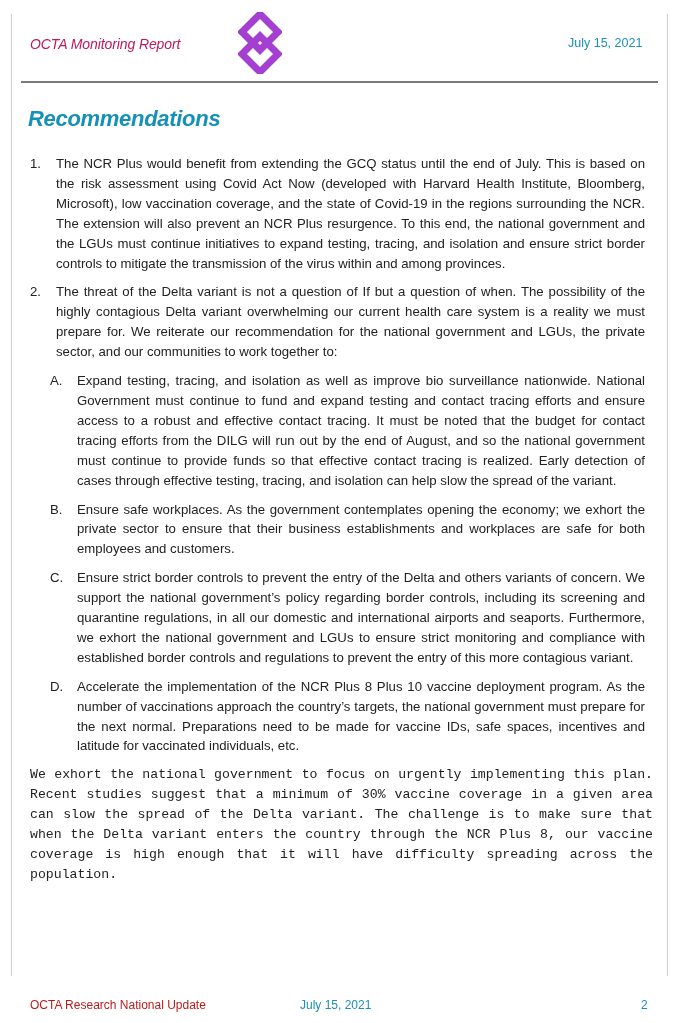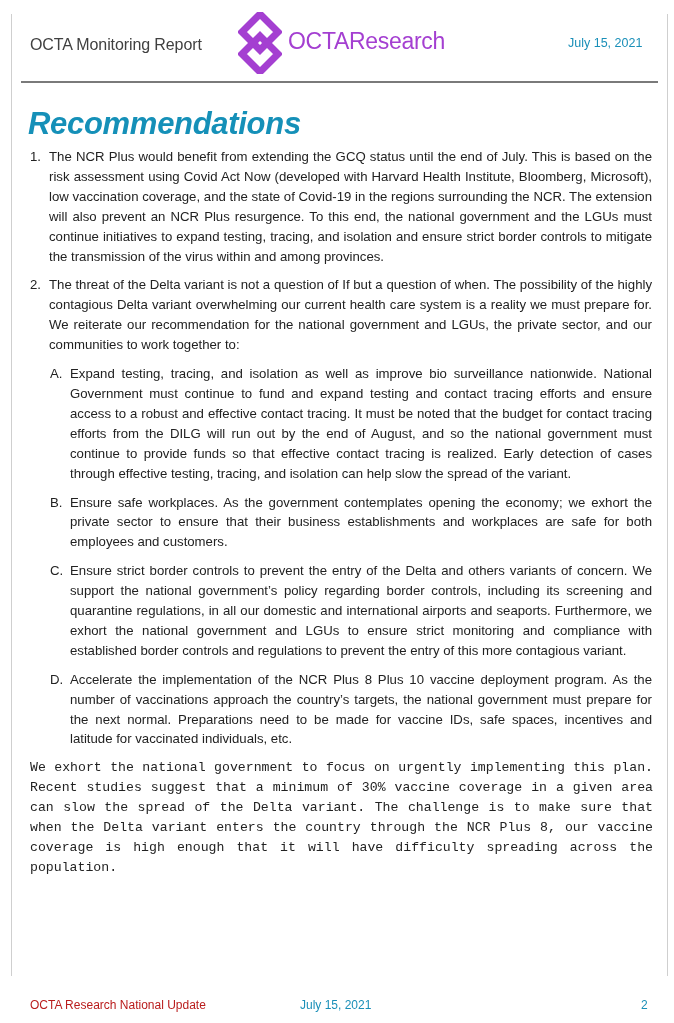--- a/index.html
+++ b/index.html
@@ -3,34 +3,34 @@
   <meta charset="utf-8">
   <style>
     * { box-sizing: border-box; margin: 0; padding: 0; }
     html, body { width: 674px; height: 1023px; background: #ffffff; overflow: hidden; }
     body { position: relative; font-family: "Liberation Sans", "DejaVu Sans", sans-serif; color: #1d1d1d; }
 
     .frame-left { position: absolute; left: 11px; top: 14px; width: 1px; height: 962px; background: #cfcfcf; }
     .frame-right { position: absolute; left: 667px; top: 14px; width: 1px; height: 962px; background: #cfcfcf; }
 
     .header { position: absolute; left: 0; top: 0; width: 674px; height: 84px; }
-    .header-left { position: absolute; left: 30px; top: 36px; font-size: 16px; color: #404040; letter-spacing: -0.1px; }
+    .header-left { position: absolute; left: 30px; top: 36px; font-size: 14px; color: #be185d; letter-spacing: -0.1px; font-style: italic; }
     .header-right { position: absolute; left: 568px; top: 36px; font-size: 12.5px; color: #1a8fb8; }
     .logo { position: absolute; left: 238px; top: 12px; width: 210px; height: 62px; }
     .logo-mark { position: absolute; left: 0; top: 0; width: 44px; height: 62px; }
     .logo-text { position: absolute; left: 50px; top: 16px; font-size: 23px; color: #a43fd1; letter-spacing: -0.3px; }
 
     .divider { position: absolute; left: 21px; top: 81px; width: 637px; height: 2px; background: #7a7a7a; }
 
-    .title { position: absolute; left: 28px; top: 106px; font-size: 31px; font-weight: bold; font-style: italic; color: #1590b8; letter-spacing: -0.3px; text-align: right; }
+    .title { position: absolute; left: 28px; top: 106px; font-size: 22px; font-weight: bold; font-style: italic; color: #1590b8; letter-spacing: -0.3px; text-align: right; }
 
     .content { position: absolute; left: 30px; top: 146px; width: 623px; font-size: 13.2px; line-height: 19.9px; text-align: justify; color: #222; }
     .item { position: relative; padding-left: 18px; }
     .item .num { position: absolute; left: 0; top: 0; }
-    .item p { margin: 1px; }
+    .item p { margin: 8px; }
     .item1 { margin-bottom: 9px; }
     .item2 p.lead { margin-bottom: 9px; }
     .sub { position: relative; padding-left: 19px; margin-left: 2px; margin-bottom: 9px; }
     .sub .letter { position: absolute; left: 0; top: 0; }
     .closing { margin-top: 0; font-family: Liberation Mono, monospace; }
 
     .footer-left { position: absolute; left: 30px; top: 998px; font-size: 12px; color: #b91c1c; }
     .footer-mid { position: absolute; left: 300px; top: 998px; font-size: 12px; color: #1a8fb8; }
     .footer-right { position: absolute; left: 641px; top: 998px; font-size: 12px; color: #1a8fb8; }
   </style>
@@ -40,21 +40,20 @@
 <div class="frame-left"></div>
 <div class="frame-right"></div>
 
 <div class="header">
   <span class="header-left">OCTA Monitoring Report</span>
   <div class="logo">
     <svg class="logo-mark" viewBox="0 0 44 62" width="44" height="62">
       <polygon points="22,2 40,20 22,38 4,20" fill="none" stroke="#a43fd1" stroke-width="7" stroke-linejoin="miter"></polygon>
       <polygon points="22,24 40,42 22,60 4,42" fill="none" stroke="#a43fd1" stroke-width="7" stroke-linejoin="miter"></polygon>
     </svg>
-    <span class="logo-text">OCTAResearch</span>
   </div>
   <span class="header-right">July 15, 2021</span>
 </div>
 
 <div class="divider"></div>
 
 <h1 class="title">Recommendations</h1>
 
 <div class="content">
   <div class="item item1">

